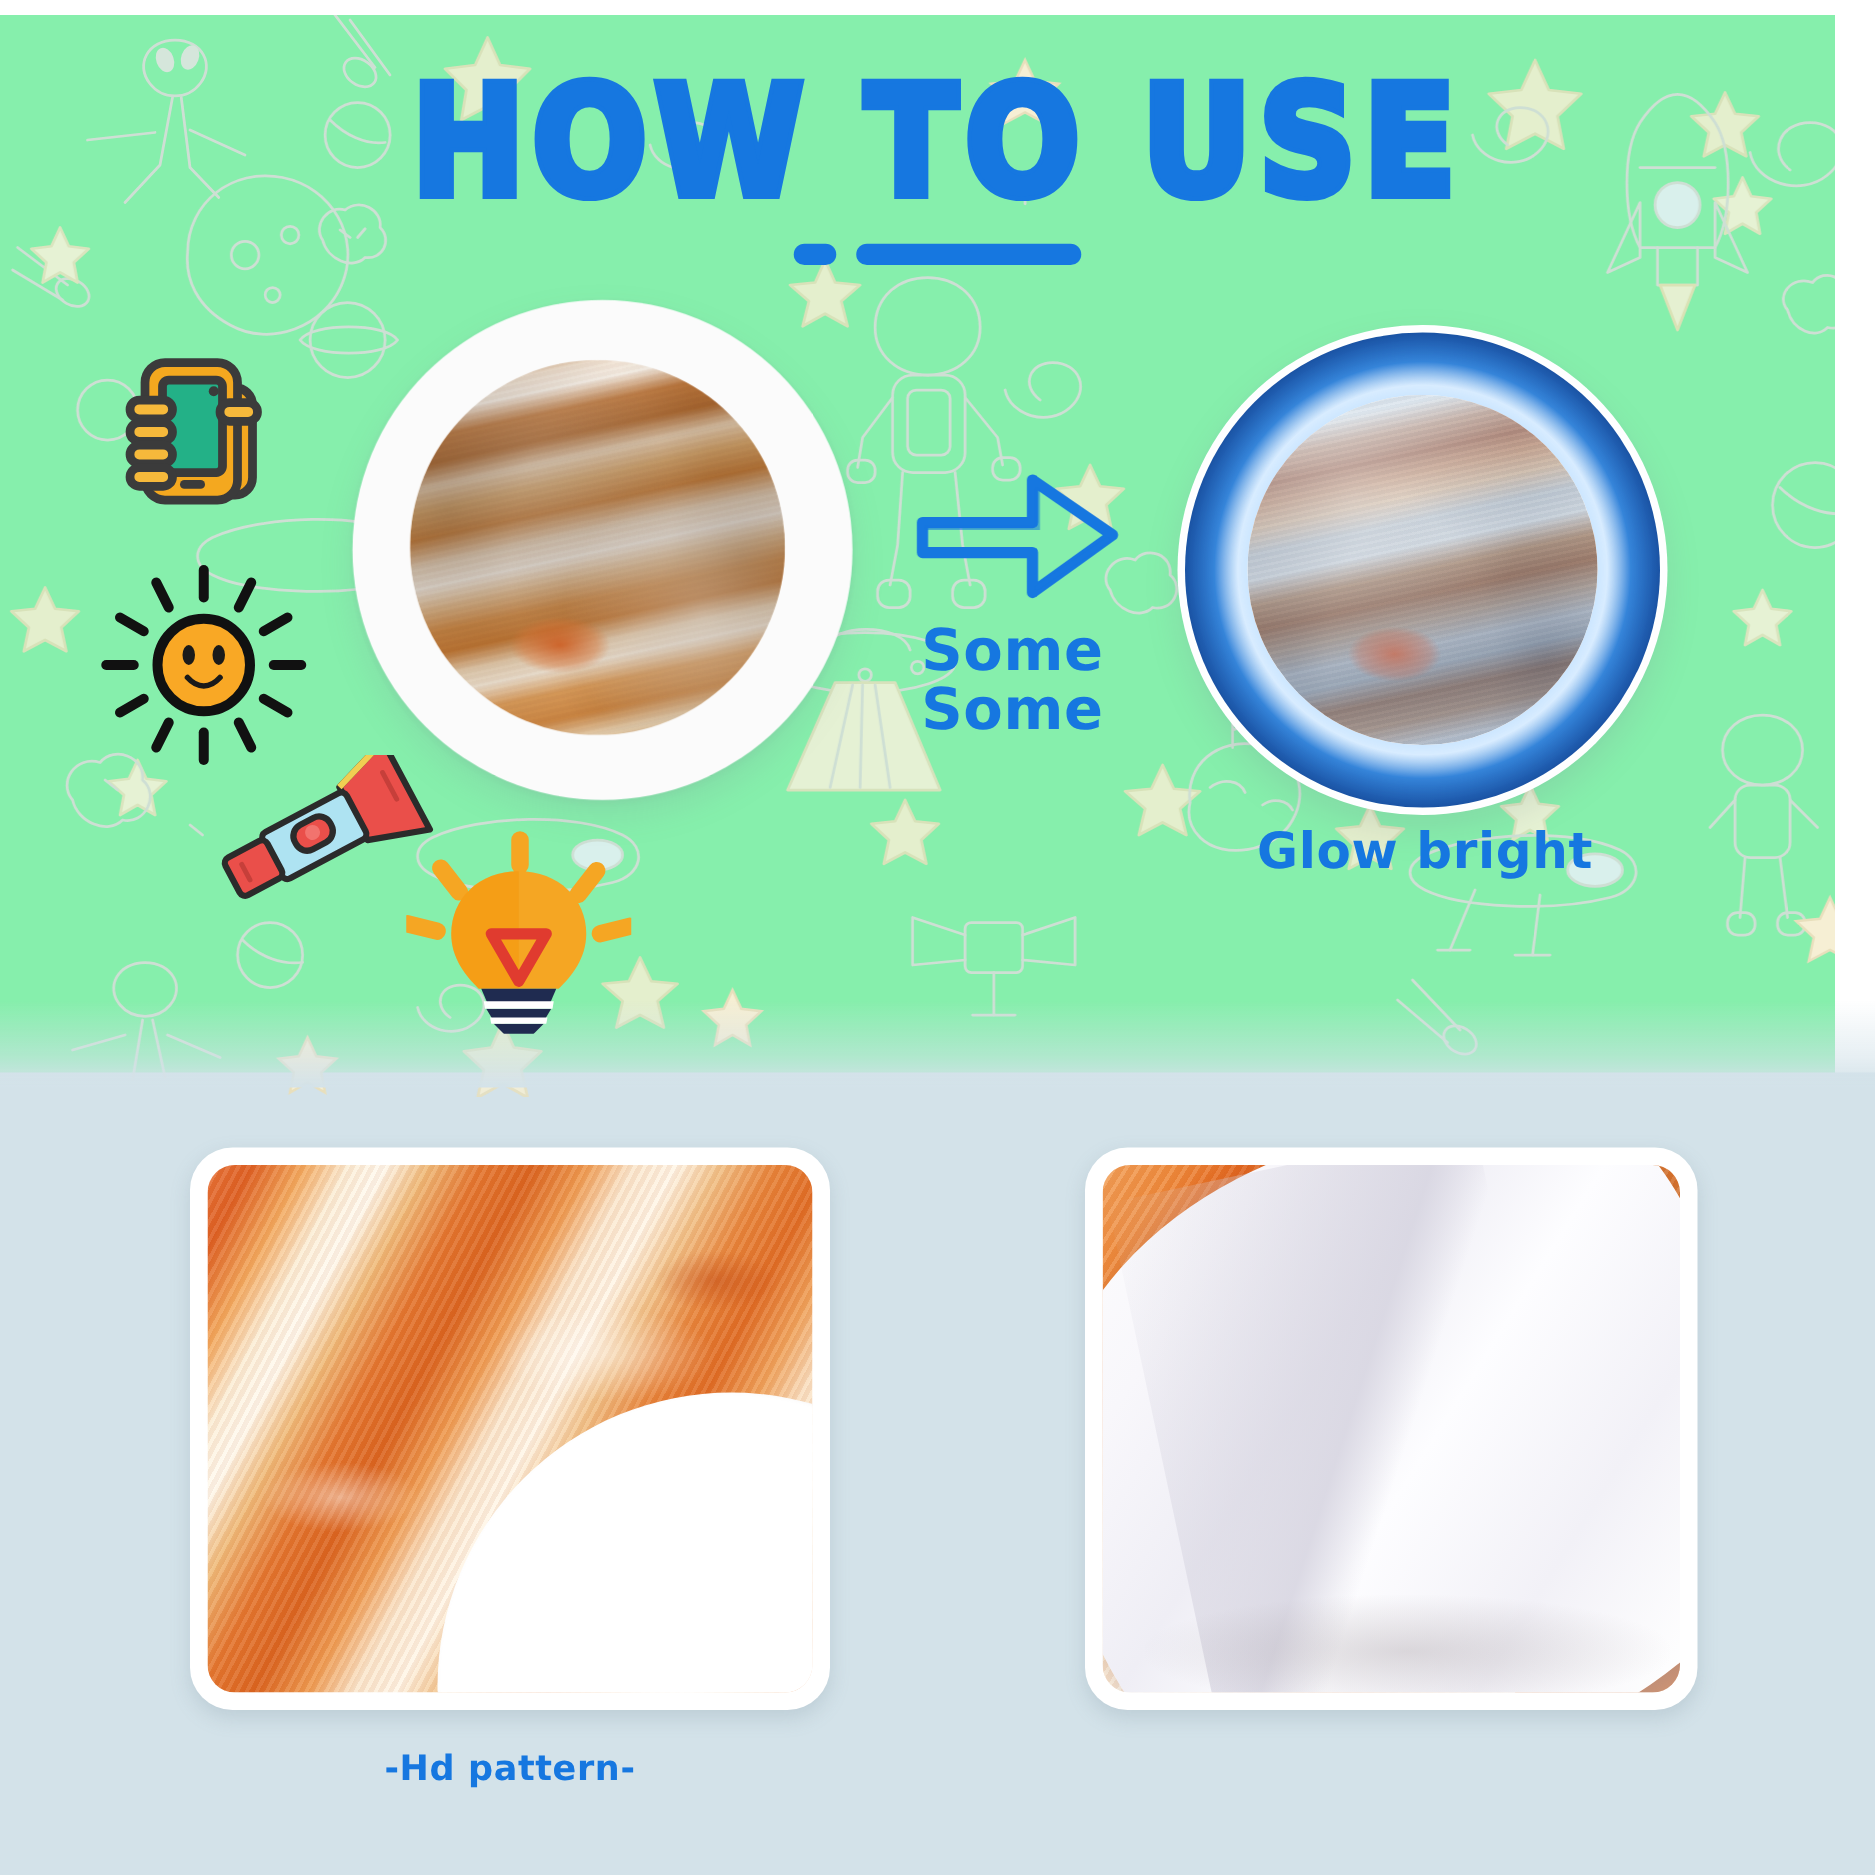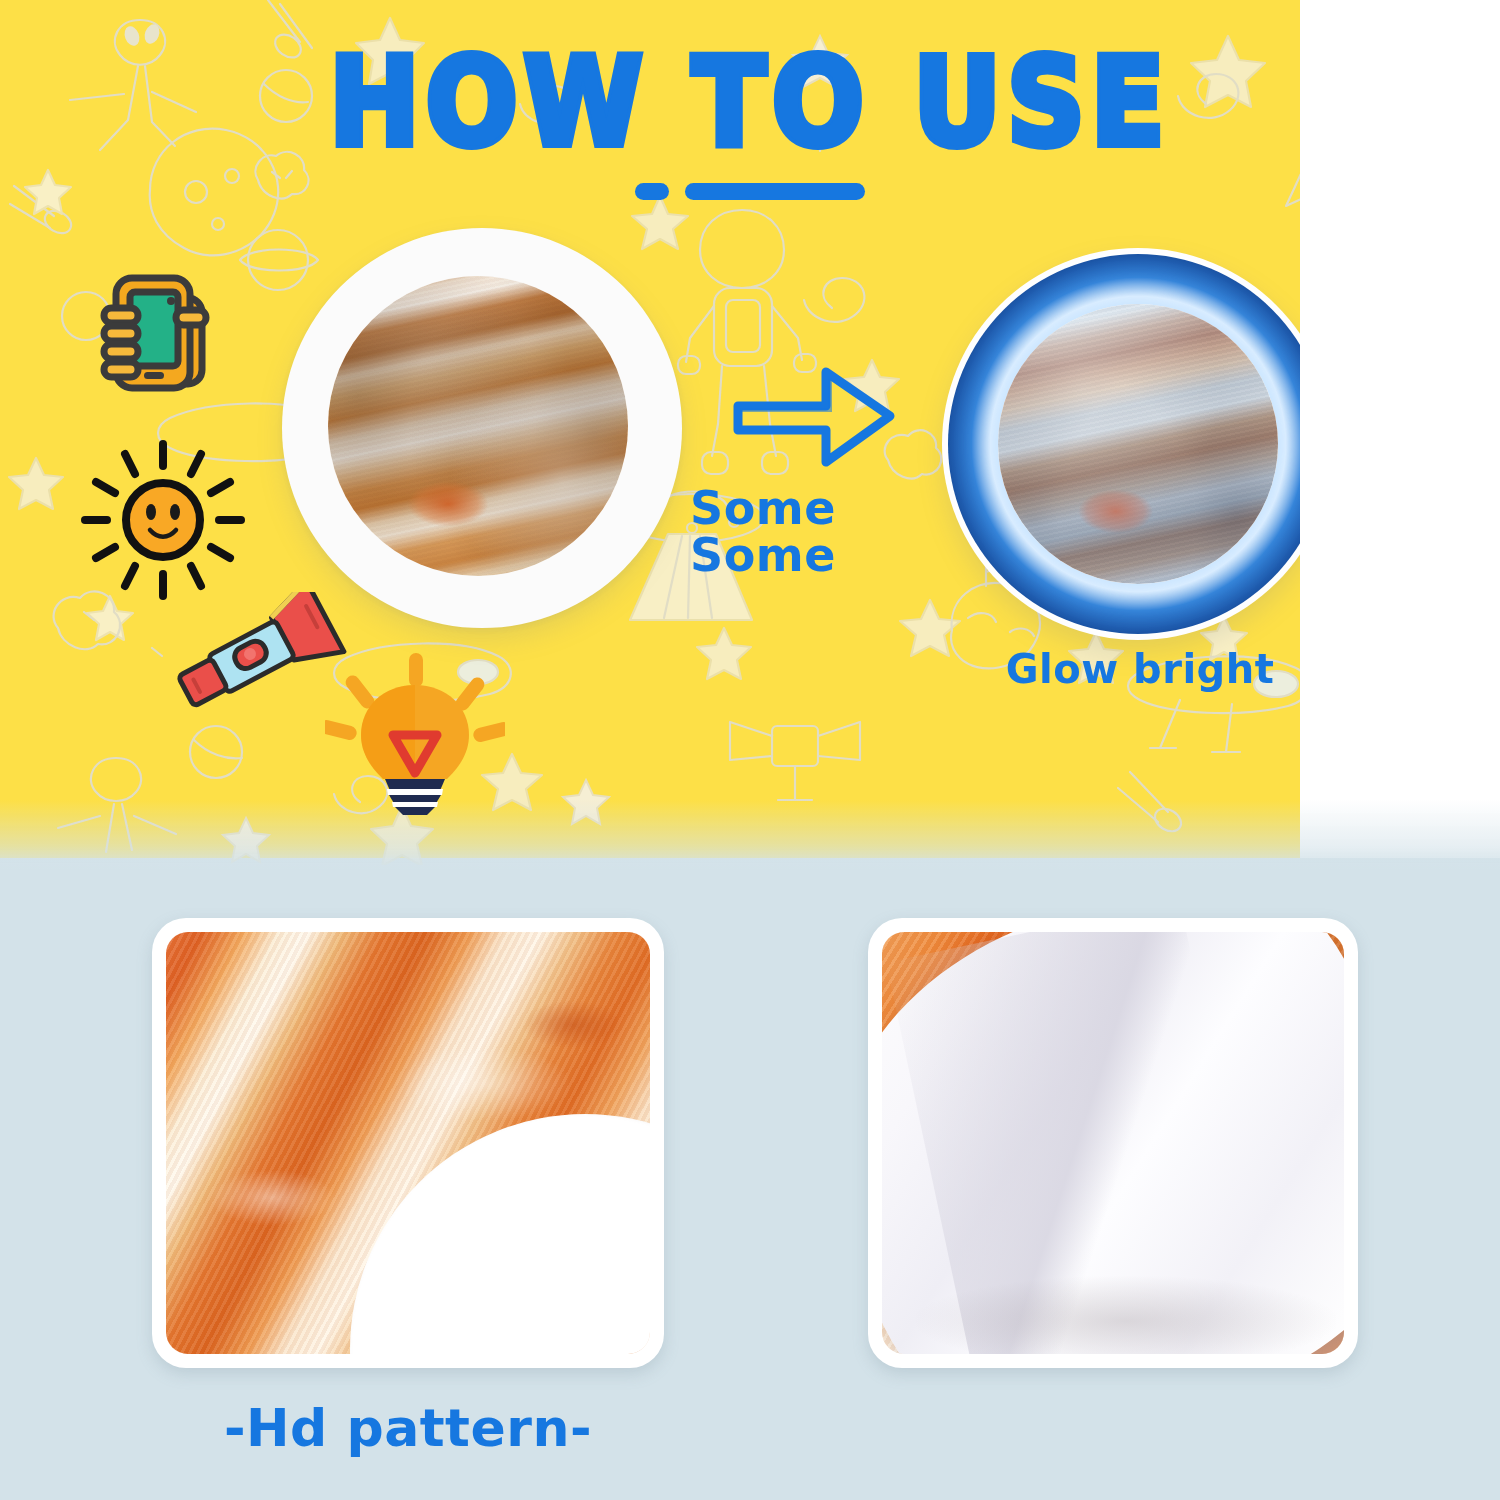--- a/index.html
+++ b/index.html
@@ -5,22 +5,22 @@
   html,body{margin:0;padding:0;}
   body{
     width:1500px;height:1500px;overflow:hidden;
     font-family:"Liberation Sans", sans-serif;
     background:#ffffff;
   }
   .page{position:relative;width:1500px;height:1500px;overflow:hidden;}
 
   
   .top-section{
-    position:absolute;left:0;top:0;width:1300px;height:865px;
-    background:#fde047;overflow:hidden;
+    position:absolute;left:0;top:12px;width:1468px;height:865px;
+    background:#86efac;overflow:hidden;
   }
   .bottom-section{
     position:absolute;left:0;top:858px;width:1500px;height:642px;
     background:#d3e2e9;overflow:hidden;
   }
   .section-fade{
     position:absolute;left:0;top:800px;width:1500px;height:70px;
     background:linear-gradient(to bottom,rgba(253,253,253,0) 0%,rgba(211,226,233,.55) 65%,#d3e2e9 100%);
     z-index:2;
   }
@@ -140,21 +140,21 @@
     background:repeating-linear-gradient(168deg,
       rgba(255,255,255,.08) 0px, rgba(255,255,255,.08) 2px,
       rgba(60,80,110,.08) 2px, rgba(60,80,110,.08) 5px);
     opacity:.6;
   }
 
   
   .arrow-wrap{position:absolute;left:730px;top:358px;z-index:6;}
   .cap-some-time{
     position:absolute;left:690px;top:485px;width:240px;z-index:6;
-    text-align:left;
+    text-align:center;
     font-family:"DejaVu Sans", sans-serif;font-weight:bold;
     font-size:46px;line-height:1.02;color:#1677e0;letter-spacing:.5px;
   }
   .cap-glow{
     position:absolute;left:960px;top:648px;width:360px;z-index:6;
     text-align:center;
     font-family:"DejaVu Sans", sans-serif;font-weight:bold;
     font-size:40px;line-height:1.05;color:#1677e0;letter-spacing:.5px;
   }
 
@@ -240,21 +240,21 @@
     transform:rotate(-6deg);
   }
   .peel-shadow{
     position:absolute;left:34px;bottom:-12px;width:420px;height:90px;
     background:radial-gradient(ellipse at center, rgba(150,140,145,.30) 0%, rgba(150,140,145,0) 72%);
   }
 
   .panel-caption{
     position:absolute;z-index:6;text-align:center;
     font-family:"DejaVu Sans", sans-serif;font-weight:bold;
-    font-size:52px;color:#1677e0;letter-spacing:.5px;
+    font-size:28px;color:#1677e0;letter-spacing:.5px;
   }
   .cap-left{left:152px;top:1398px;width:512px;}
   .cap-right{left:868px;top:1398px;width:490px;}
 </style>
 </head>
 <body>
 
 <div class="page">
 
   <div class="top-section">

